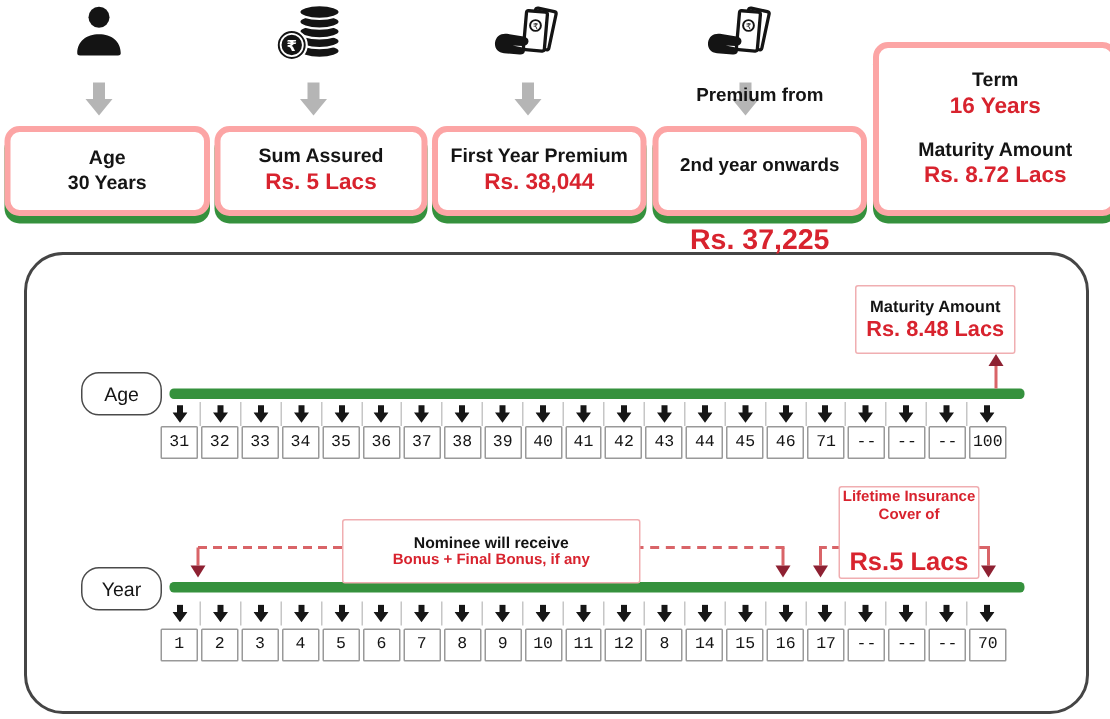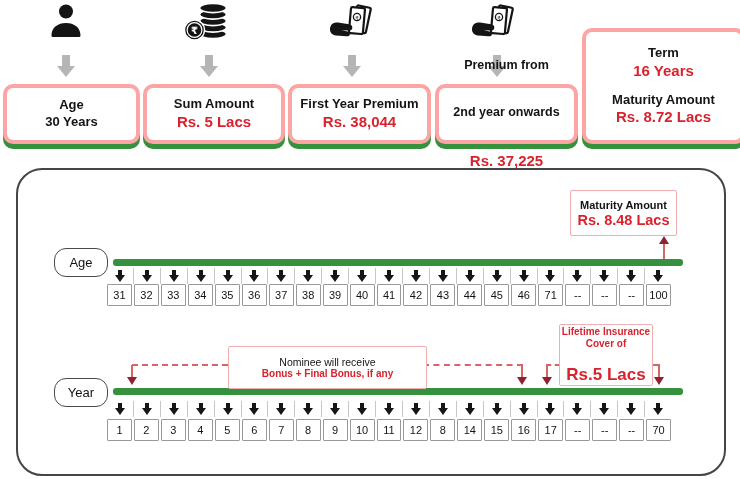--- a/index.html
+++ b/index.html
@@ -16,21 +16,21 @@
         display:flex;flex-direction:column;align-items:center;justify-content:center;
         text-align:center;box-shadow:0 5px 0 0 var(--green);z-index:2;}
   .card-pos-0{left:3px;top:84px;width:129px;height:52px;}
   .card-pos-1{left:143px;top:84px;width:134px;height:52px;}
   .card-pos-2{left:288px;top:84px;width:135px;height:52px;}
   .card-pos-3{left:435px;top:84px;width:135px;height:52px;gap:32px;}
   .card-pos-4{left:582px;top:28px;width:155px;height:108px;}
   .card-line{font-weight:700;font-size:13px;line-height:1.3;color:var(--ink);white-space:nowrap;}
   .card-line.red{color:var(--red);font-size:15px;line-height:1.25;}
   .card.compact .card-line{font-size:12.5px;line-height:1.18;}
-  .card.compact .card-line.red{font-size:15px;}
+  .card.compact .card-line.red{font-size:19px;}
   .card-spacer{height:11px;}
 
   .icon-slot{position:absolute;color:var(--ink);z-index:1;}
   .garrow{position:absolute;top:55px;width:18px;z-index:1;}
   .garrow .stem{width:8px;height:11px;background:var(--gray-arrow);margin:0 auto;}
   .garrow .head{width:0;height:0;border-left:9px solid transparent;border-right:9px solid transparent;border-top:11px solid var(--gray-arrow);}
 
   
   .panel{position:absolute;left:16px;top:168px;width:706px;height:304px;background:#fff;
          border:2px solid var(--panel-border);border-radius:26px;}
@@ -43,29 +43,29 @@
   #age-bar{top:89px;} #year-bar{top:218px;}
 
   .arrow-row{position:absolute;left:89px;width:564px;height:16px;display:flex;}
   #age-arrows{top:98px;} #year-arrows{top:231px;}
   .acol{flex:1;display:flex;align-items:center;justify-content:center;border-right:1px solid #c6c6c6;}
   .acol:last-child{border-right:none;}
 
   .cells-row{position:absolute;left:89px;width:564px;height:22px;display:flex;gap:2px;}
   #age-cells{top:114px;} #year-cells{top:249px;}
   .cell{flex:1;border:1px solid var(--cell-border);border-radius:1px;background:#fff;
-        display:flex;align-items:center;justify-content:center;font-size:11px;color:var(--ink);}
+        display:flex;align-items:center;justify-content:center;font-size:11px;color:var(--ink);font-family:Liberation Mono, monospace;}
 
   .callout{position:absolute;background:#fff;border:1.5px solid var(--pink-border);border-radius:2px;
            text-align:center;z-index:3;display:flex;flex-direction:column;justify-content:center;}
   #maturity-callout{left:552px;top:20px;width:105px;height:44px;}
   .co-title{font-size:11px;font-weight:700;color:var(--ink);}
   .co-value{font-size:14.5px;font-weight:700;color:var(--red);margin-top:1px;white-space:nowrap;}
   #nominee-callout{left:210px;top:176px;width:197px;height:41px;}
-  .nom-title{font-size:10.5px;font-weight:400;color:var(--ink);}
+  .nom-title{font-size:10.5px;font-weight:700;color:var(--ink);}
   .nom-line{font-size:10px;font-weight:700;color:var(--red);white-space:nowrap;}
   #lifetime-callout{left:541px;top:154px;width:92px;height:60px;}
   .lt-line{font-size:10px;font-weight:700;color:var(--red);line-height:1.25;}
   .lt-value{font-size:17px;font-weight:700;color:var(--red);margin-top:14px;white-space:nowrap;}
 
   .dash{position:absolute;top:194px;height:0;border-top:2px dashed var(--dash-red);z-index:1;}
   #dash-a{left:114px;width:96px;} #dash-b{left:405px;width:100px;}
   #dash-c{left:528px;width:14px;} #dash-d{left:632px;width:10px;}
 
   .varrow{position:absolute;top:195px;width:10px;z-index:2;}
@@ -88,21 +88,21 @@
       </div>
       <div class="icon-slot" style="left: 48px; top: 3px;"><svg viewBox="0 0 36 36" width="36" height="36">
           <circle cx="18" cy="8.5" r="7" fill="currentColor"></circle>
           <path d="M3.5 32.5c0-8 6.2-12.6 14.5-12.6s14.5 4.6 14.5 12.6c0 1-.8 1.5-1.8 1.5H5.3c-1 0-1.8-.5-1.8-1.5z" fill="currentColor"></path>
         </svg></div>
       <div class="garrow" style="left: 57px;">
         <div class="stem"></div>
         <div class="head"></div>
       </div>
       <div class="card card-pos-1">
-        <div class="card-line">Sum Amount</div>
+        <div class="card-line">Sum Assured</div>
         <div class="card-line red">Rs. 5 Lacs</div>
       </div>
       <div class="icon-slot" style="left: 184px; top: 1px;"><svg viewBox="0 0 46 42" width="46" height="42">
           <ellipse cx="29" cy="33" rx="13.5" ry="4.6" fill="currentColor" stroke="#fff" stroke-width="1.6"></ellipse>
           <ellipse cx="29" cy="26.5" rx="13.5" ry="4.6" fill="currentColor" stroke="#fff" stroke-width="1.6"></ellipse>
           <ellipse cx="29" cy="20" rx="13.5" ry="4.6" fill="currentColor" stroke="#fff" stroke-width="1.6"></ellipse>
           <ellipse cx="29" cy="13.5" rx="13.5" ry="4.6" fill="currentColor" stroke="#fff" stroke-width="1.6"></ellipse>
           <ellipse cx="29" cy="7" rx="13.5" ry="4.6" fill="currentColor" stroke="#fff" stroke-width="1.6"></ellipse>
           <circle cx="10.5" cy="29" r="10" fill="currentColor" stroke="#fff" stroke-width="1.4"></circle>
           <circle cx="10.5" cy="29" r="7.4" fill="none" stroke="#fff" stroke-width="1.2"></circle>

